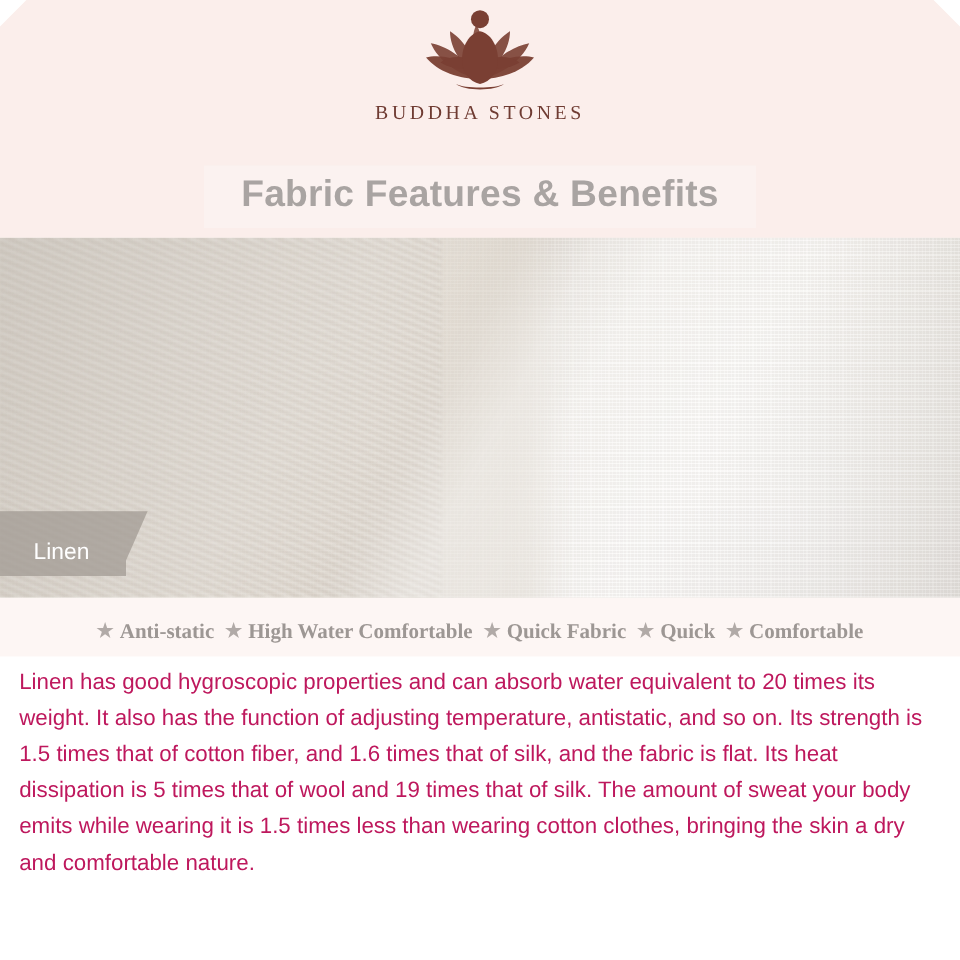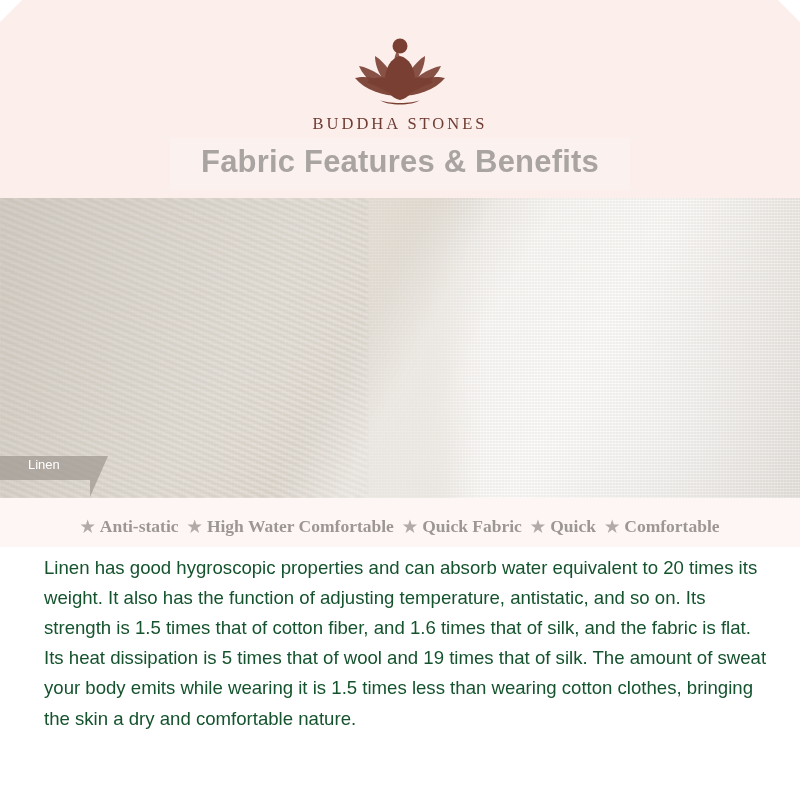--- a/index.html
+++ b/index.html
@@ -72,21 +72,21 @@
 
   
   .header {
     position: relative;
     height: 198px;
     background: #fbeeeb;
     text-align: center;
     z-index: 10;
   }
   .logo-wrap {
-    padding-top: 30px;
+    padding-top: 0;
     display: flex;
     flex-direction: column;
     align-items: center;
   }
   .logo-mark {
     width: 150px;
     height: 82px;
   }
   .brand-name {
     margin-top: 2px;
@@ -176,22 +176,22 @@
     background: linear-gradient(120deg, rgba(238,233,225,0.9), rgba(214,206,195,0.5));
     filter: blur(14px);
   }
 
   .label-tag {
     position: absolute;
     left: 0;
     bottom: 18px;
     background: rgba(160,152,146,0.72);
     color: #ffffff;
-    font-size: 13px;
-    padding: 1px 30px 8px 28px;
+    font-size: 19px;
+    padding: 24px 30px 8px 28px;
     z-index: 6;
     font-family: "Liberation Sans", sans-serif;
   }
   .label-tag::after {
     content: "";
     position: absolute;
     right: -18px;
     top: 0;
     border-top: 41px solid rgba(160,152,146,0.72);
     border-right: 18px solid transparent;
@@ -219,22 +219,22 @@
   }
   .star {
     color: #b1aaa7;
     font-size: 16px;
     line-height: 1;
   }
 
   
   .body-text {
     background: #ffffff;
-    padding: 6px 30px 20px 44px;
-    color: #14532d;
+    padding: 6px 30px 20px 16px;
+    color: #be185d;
     font-size: 18.6px;
     line-height: 1.62;
     font-family: "Liberation Sans", sans-serif;
   }
   .bottom-fill {
     position: absolute;
     left: 0; right: 0; bottom: 0;
     height: 52px;
     background: #ffffff;
   }

